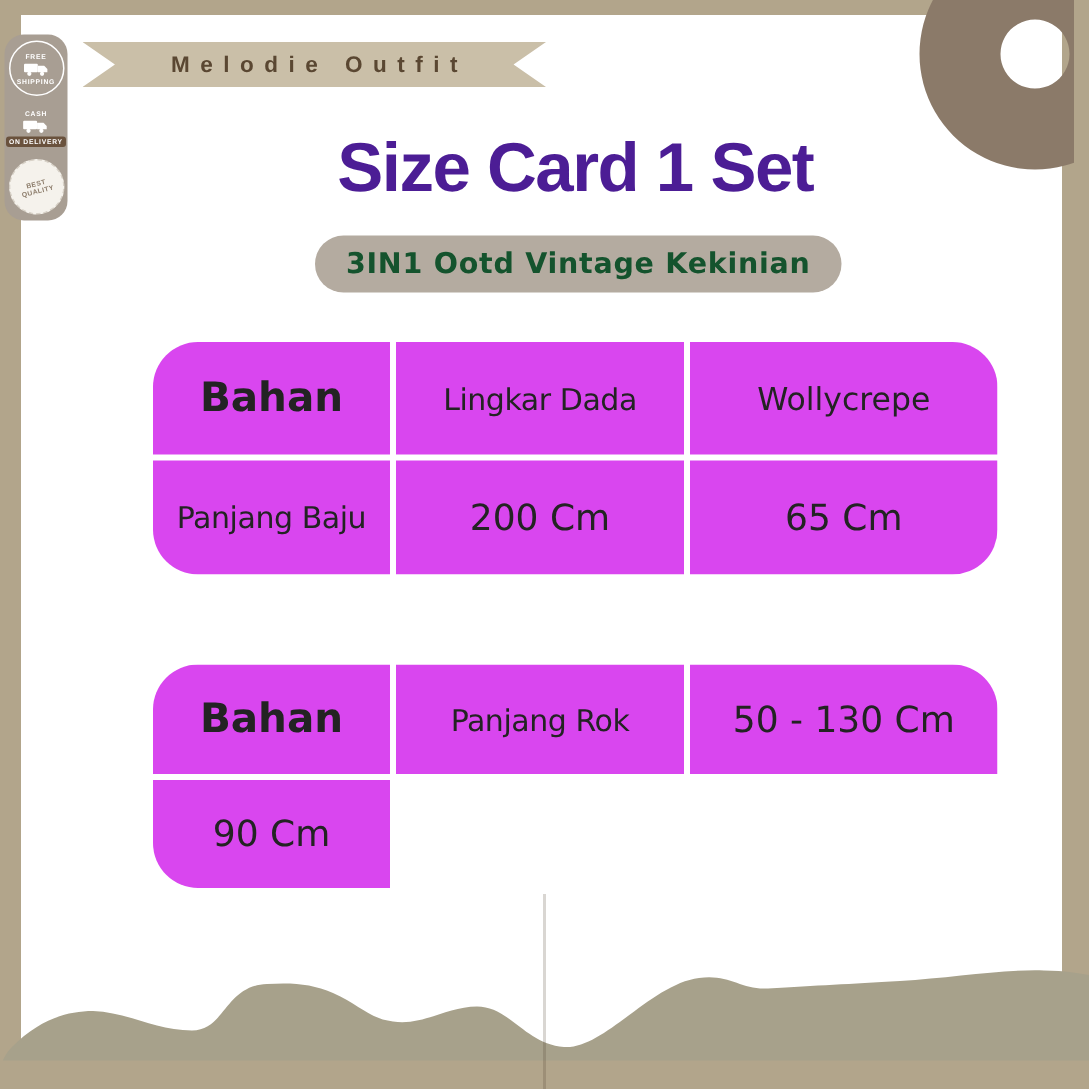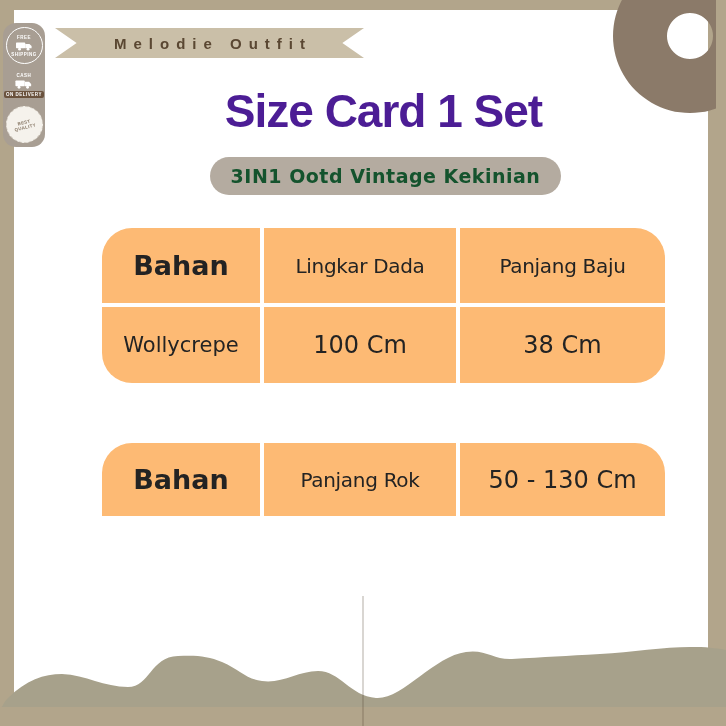--- a/index.html
+++ b/index.html
@@ -38,21 +38,21 @@
   .pill{position:absolute;left:210px;top:157px;width:351px;height:38px;border-radius:19px;
         background:#b4aba0;display:flex;align-items:center;justify-content:center;}
   .pill span{color:#14532d;font-weight:bold;font-size:19px;letter-spacing:.5px;white-space:nowrap;}
 
   
   .size-table{position:absolute;left:102px;width:563px;display:grid;
         grid-template-columns:158px 192px 205px;column-gap:4px;row-gap:4px;
         border-radius:30px;overflow:hidden;}
   .t1{top:228px;grid-template-rows:75px 76px;}
   .t2{top:443px;grid-template-rows:73px 72px;}
-  .cell{background:#fdba74;display:flex;align-items:center;justify-content:center;
+  .cell{background:#d946ef;display:flex;align-items:center;justify-content:center;
         color:#232323;white-space:nowrap;}
   .cell.hdr-first{font-weight:bold;font-size:27px;}
   .cell.hdr{font-size:20px;letter-spacing:-.3px;}
   .cell.val{font-size:24px;}
   .cell.val-first{font-size:21px;}
 
   
   .wave{position:absolute;left:0;top:640px;width:726px;height:86px;}
   .bottom-strip{position:absolute;left:0;top:707px;width:726px;height:19px;background:#b2a58b;}
   .seam{position:absolute;left:362px;top:596px;width:1.5px;height:130px;background:rgba(80,70,50,.22);}
@@ -109,30 +109,31 @@
 
   <h1 class="title">Size Card 1 Set</h1>
 
   <div class="pill">
     <span>3IN1 Ootd Vintage Kekinian</span>
   </div>
 
   <div class="size-table t1">
     <div class="cell hdr-first">Bahan</div>
     <div class="cell hdr">Lingkar Dada</div>
+    <div class="cell val val-first">Wollycrepe</div>
     <div class="cell hdr">Panjang Baju</div>
-    <div class="cell val val-first">Wollycrepe</div>
-    <div class="cell val">100 Cm</div>
-    <div class="cell val">38 Cm</div>
+    <div class="cell val">200 Cm</div>
+    <div class="cell val">65 Cm</div>
   </div>
 
   <div class="size-table t2">
     <div class="cell hdr-first">Bahan</div>
     <div class="cell hdr">Panjang Rok</div>
     <div class="cell val">50 - 130 Cm</div>
+    <div class="cell val">90 Cm</div>
   </div>
 
   <svg class="wave" viewBox="0 0 726 86" preserveAspectRatio="none">
     <path fill="#a7a18b" d="M 8 58
       C 26 40, 44 34, 62 34
       C 86 35, 104 47, 128 47
       C 150 47, 150 17, 178 16
       C 196 15, 208 16, 222 22
       C 240 30, 246 39, 262 41
       C 282 44, 298 31, 318 31

